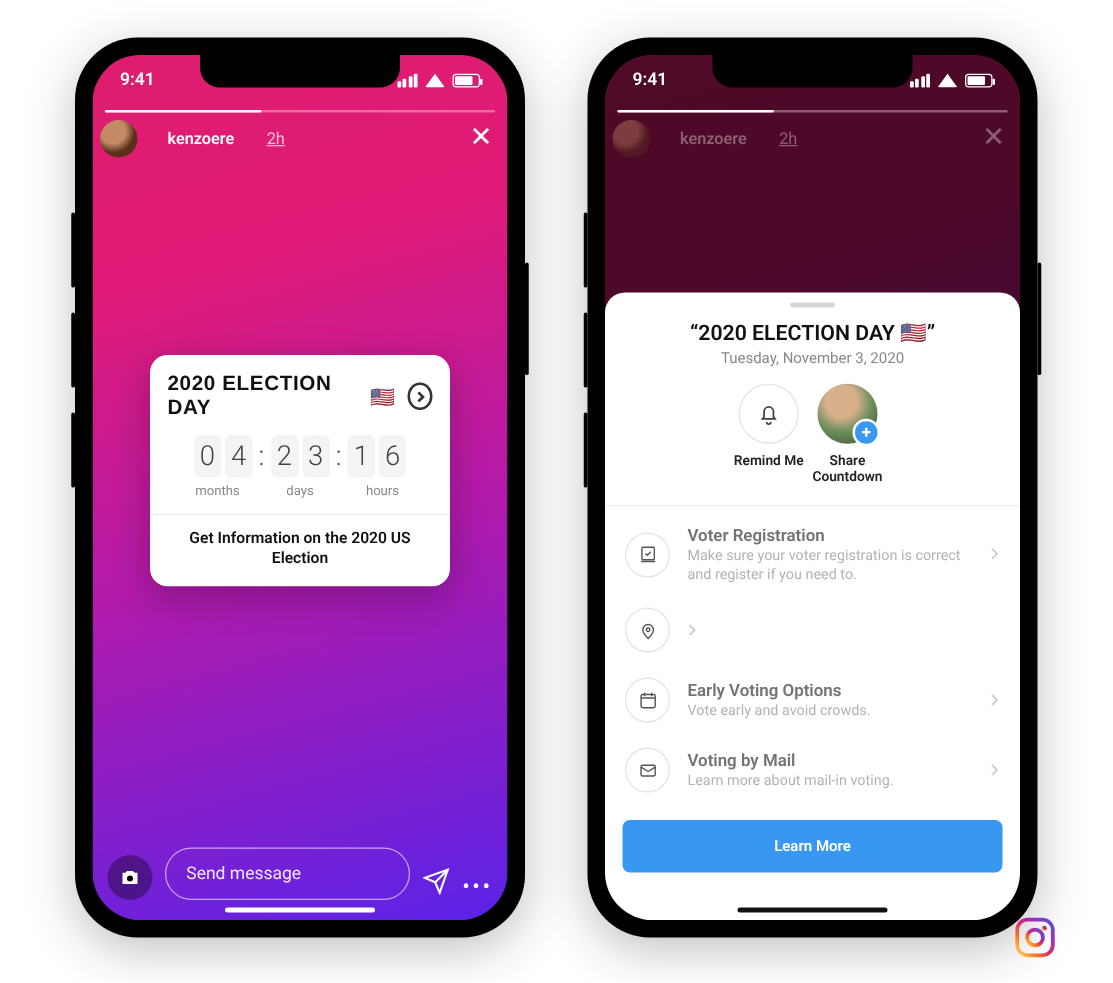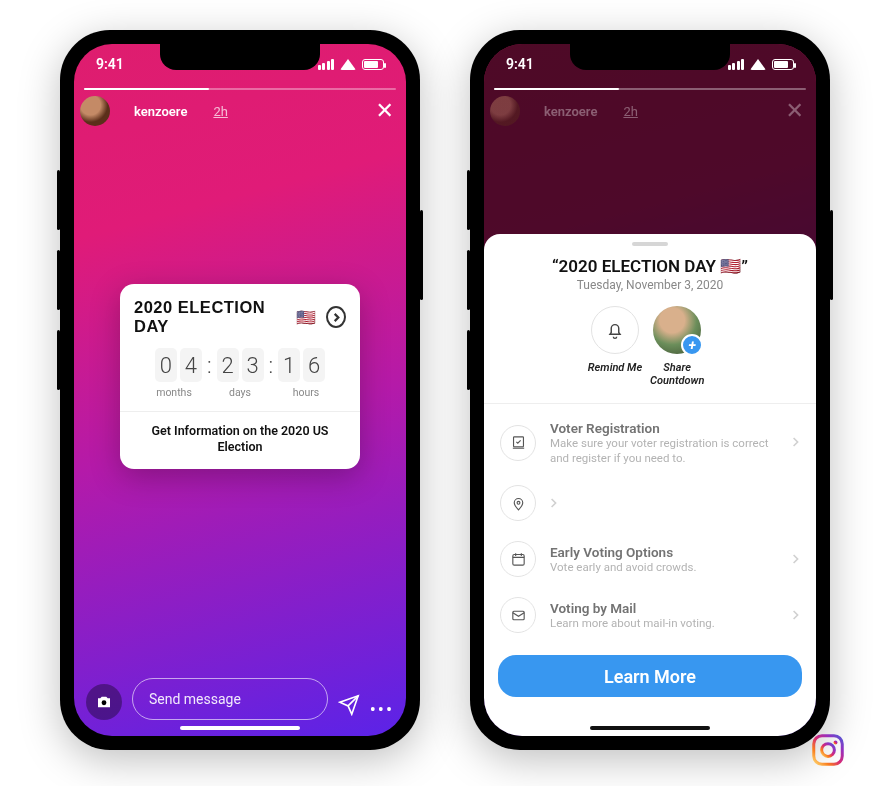--- a/index.html
+++ b/index.html
@@ -67,37 +67,37 @@
   .msg{flex:1;height:42px;border:1px solid rgba(255,255,255,.6);border-radius:22px;display:flex;align-items:center;padding:0 16px;color:rgba(255,255,255,.9);font-size:14px;cursor:text;}
   .send{cursor:pointer;}
   .send svg{width:22px;height:22px;fill:none;stroke:#fff;stroke-width:1.8;}
   .more{color:#fff;font-size:18px;letter-spacing:2px;cursor:pointer;}
   
   .dim-overlay{position:absolute;inset:0;background:rgba(0,0,0,.65);z-index:15;}
   .sheet{position:absolute;left:0;right:0;bottom:0;top:190px;background:#fff;border-top-left-radius:16px;border-top-right-radius:16px;z-index:25;display:flex;flex-direction:column;}
   .grab{width:36px;height:4px;background:#d6d6d6;border-radius:3px;margin:8px auto 6px;}
   .sheet h2{margin:4px 0 2px;text-align:center;font-size:17px;font-weight:600;color:#111;}
   .sheet .date{text-align:center;font-size:12px;color:#888;margin-bottom:14px;}
-  .actions{display:flex;justify-content:center;padding-bottom:16px;font-style:italic;}
+  .actions{display:flex;justify-content:center;padding-bottom:16px;}
   .act{display:flex;flex-direction:column;align-items:center;gap:7px;cursor:pointer;}
   .circ{width:48px;height:48px;border-radius:50%;border:1px solid #e3e3e3;display:flex;align-items:center;justify-content:center;}
   .circ.av{border:none;background:radial-gradient(circle at 40% 30%,#d9b08c 0 28%,#6b8e5a 55%,#3a4a2e 100%);position:relative;}
   .circ.av::after{content:"+";position:absolute;right:-2px;bottom:-2px;width:18px;height:18px;border-radius:50%;background:var(--blue);color:#fff;font-size:14px;font-weight:700;display:flex;align-items:center;justify-content:center;border:2px solid #fff;}
   .act-label{font-size:11px;font-weight:600;color:#222;text-align:center;line-height:1.2;}
   .sheet-sep{height:1px;background:var(--divider);}
   .list{padding:6px 0 4px;}
   .row{display:flex;align-items:center;gap:14px;padding:10px 16px;cursor:pointer;}
   .ricon{width:36px;height:36px;border-radius:50%;border:1px solid #e3e3e3;display:flex;align-items:center;justify-content:center;flex-shrink:0;}
   .ricon svg{width:17px;height:17px;fill:none;stroke:#555;stroke-width:1.6;}
   .rtext{flex:1;min-width:0;}
   .rtitle{font-size:13.5px;font-weight:600;color:#737373;}
   .rdesc{font-size:11.5px;color:#b3b3b3;line-height:1.25;}
   .rchev{color:#d0d0d0;}
   .rchev svg{width:8px;height:12px;fill:none;stroke:currentColor;stroke-width:2;}
-  .learn{margin:8px 14px 14px;height:42px;background:var(--blue);color:#fff;border-radius:18px;display:flex;align-items:center;justify-content:center;font-size:18px;font-weight:600;cursor:pointer;}
+  .learn{margin:8px 14px 14px;height:42px;background:var(--blue);color:#fff;border-radius:6px;display:flex;align-items:center;justify-content:center;font-size:12px;font-weight:600;cursor:pointer;}
   
   .ig-logo{position:absolute;right:44px;bottom:18px;width:36px;height:36px;}
 </style>
 </head>
 <body>
 
 <div class="stage">
 
   <div class="phone">
     <div class="screen">

